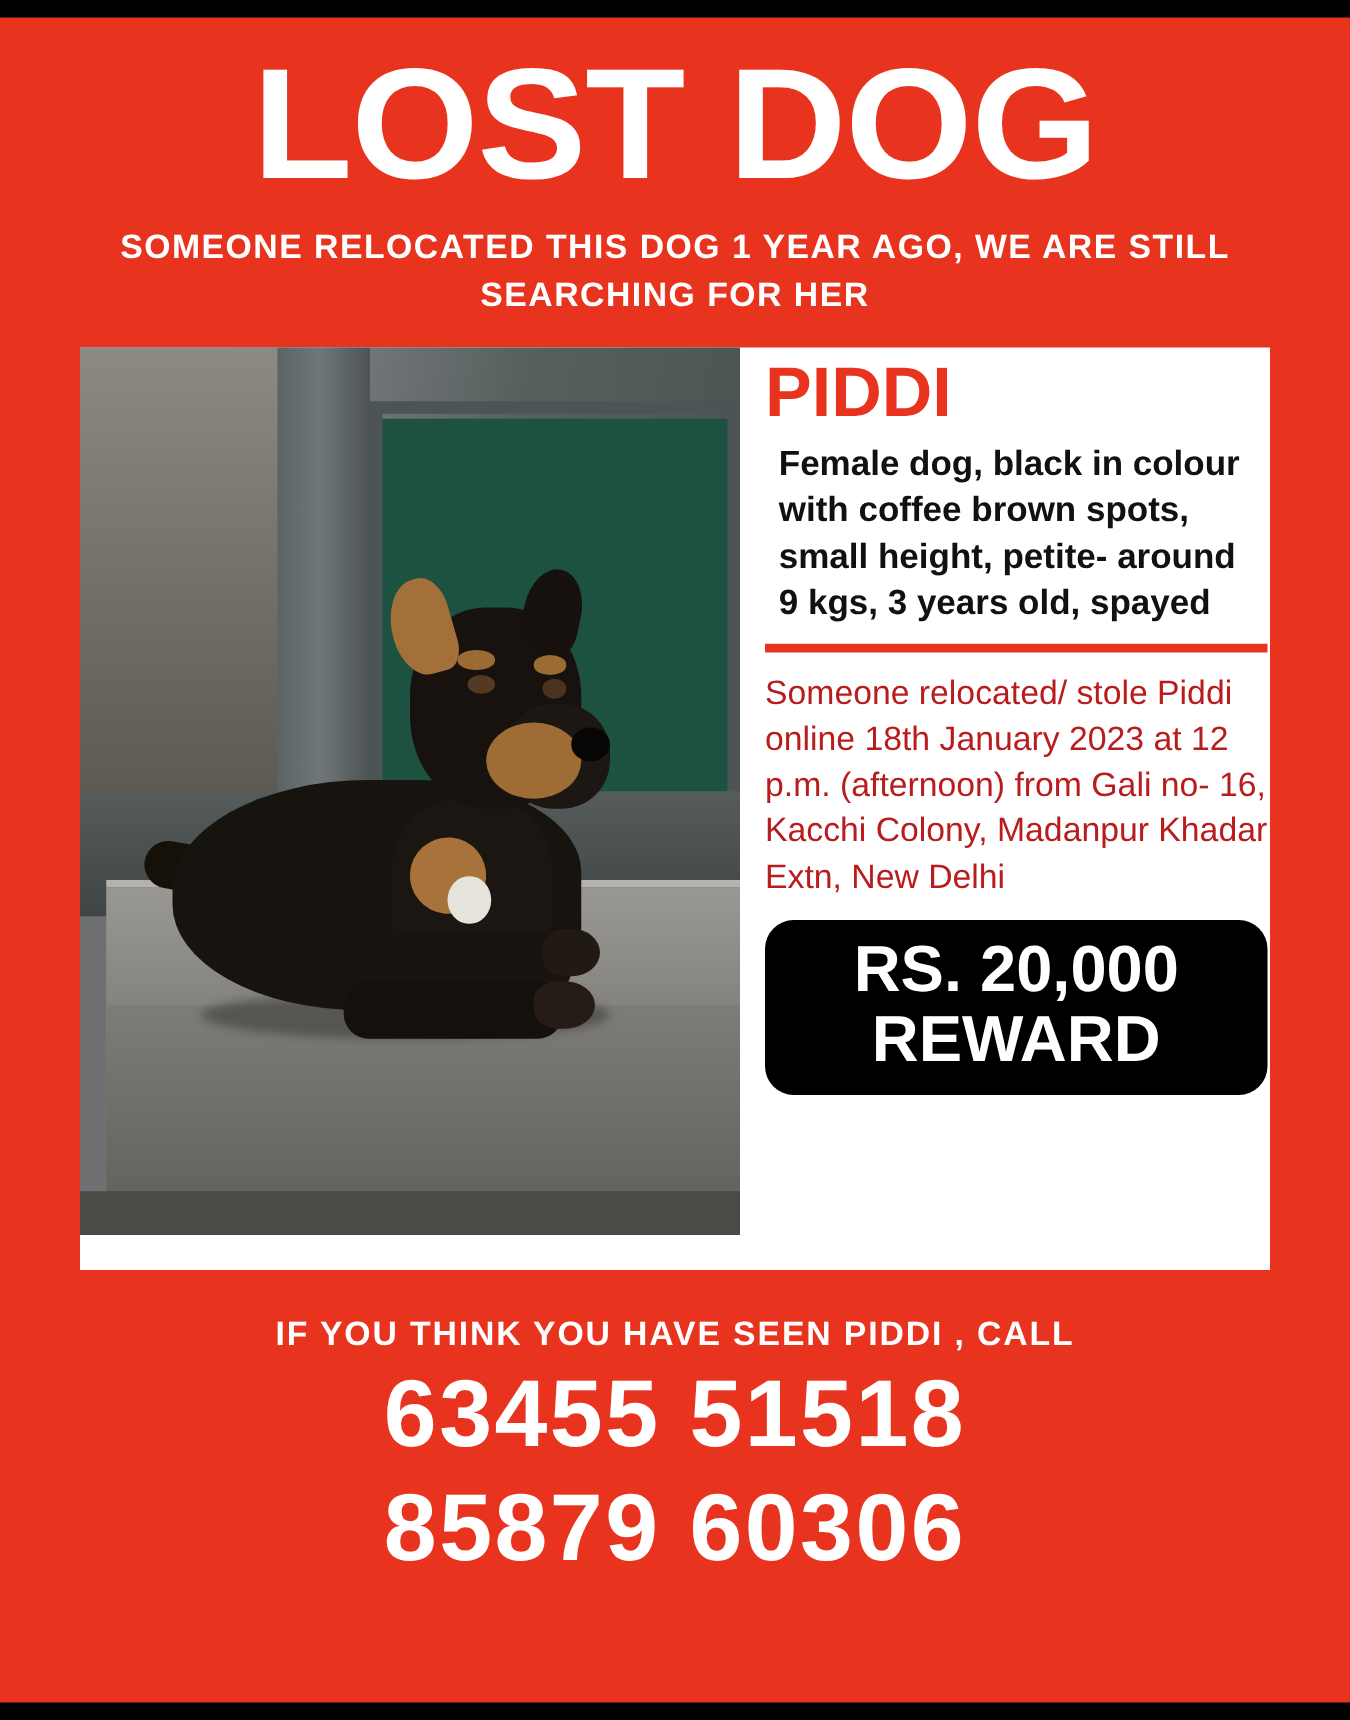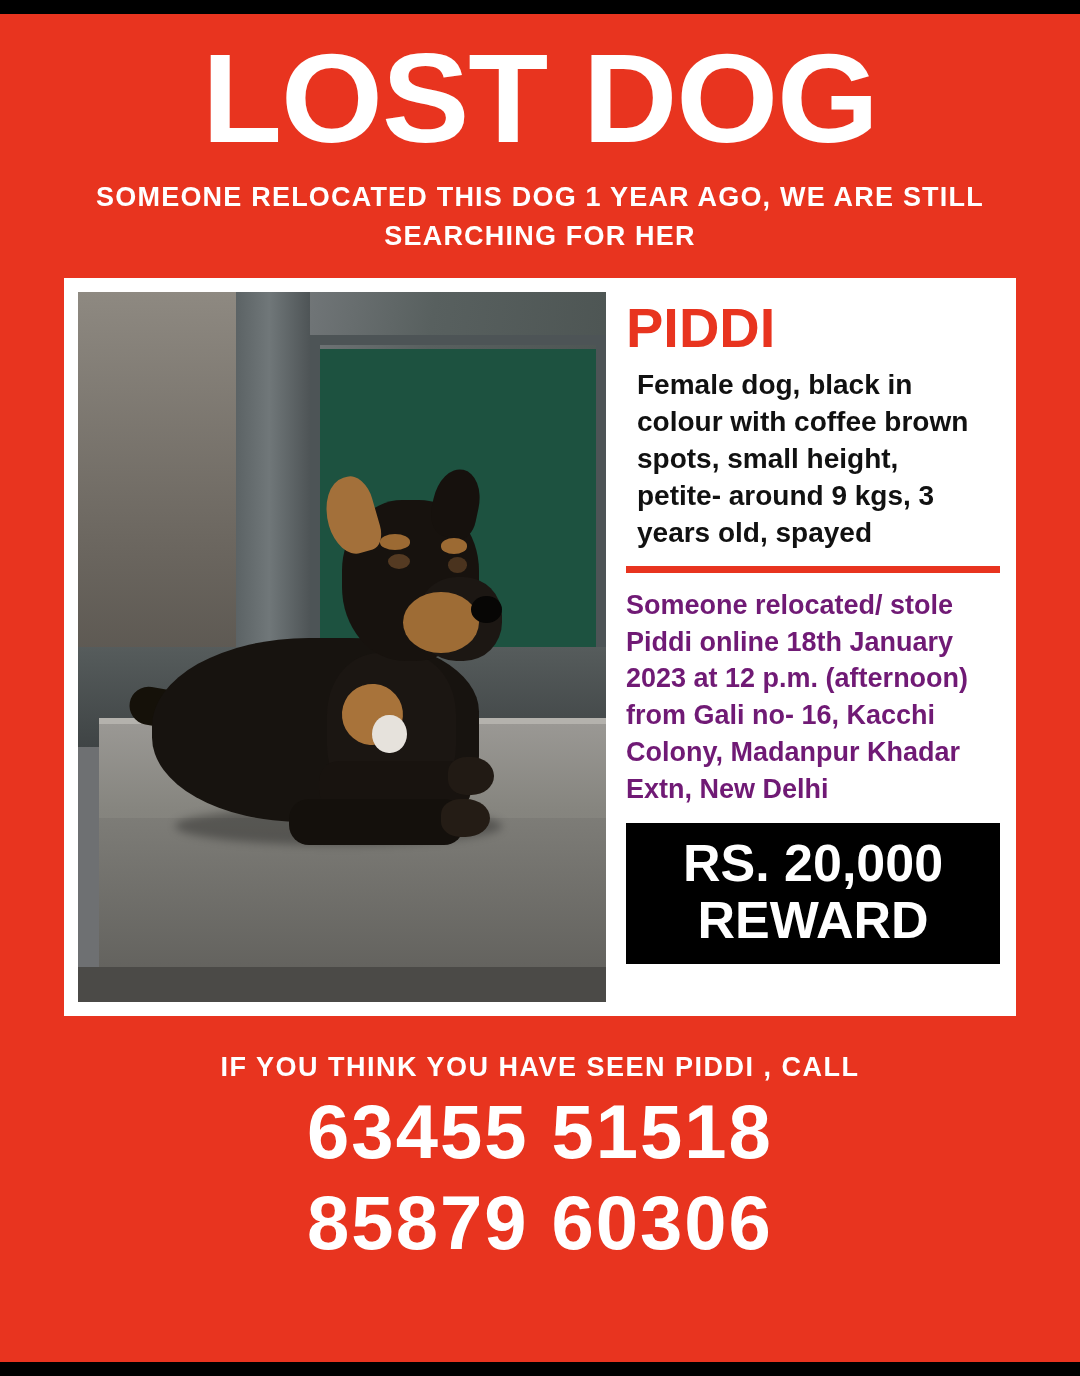--- a/index.html
+++ b/index.html
@@ -48,21 +48,20 @@
     font-weight: bold;
     font-size: 27px;
     letter-spacing: 1.2px;
     line-height: 1.45;
     margin: 16px 60px 0 60px;
   }
   .card {
     position: relative;
     margin: 22px 64px 0 64px;
     background: #ffffff;
-    padding: 14px;
     box-sizing: border-box;
     display: flex;
     flex-direction: row;
     gap: 14px;
     height: 738px;
   }
   .photo {
     position: relative;
     width: 528px;
     height: 710px;
@@ -235,33 +234,34 @@
     line-height: 1.32;
     margin: 11px;
   }
   .rule {
     height: 7px;
     background: #e8341f;
     margin: 14px 0 14px 0;
     width: 100%;
   }
   .incident {
-    color: #701a75;
-    font-weight: bold;
+    color: #b91c1c;
+    font-weight: normal;
     font-size: 27px;
     line-height: 1.36;
     margin: 0;
   }
   .reward-box {
     margin-top: 16px;
     background: #000000;
     color: #ffffff;
     text-align: center;
     padding: 12px 8px 16px 8px;
     box-sizing: border-box;
+    border-radius: 23px;
   }
   .reward-amount {
     font-size: 52px;
     font-weight: bold;
     line-height: 1.08;
     letter-spacing: 0px;
   }
   .reward-word {
     font-size: 52px;
     font-weight: bold;

